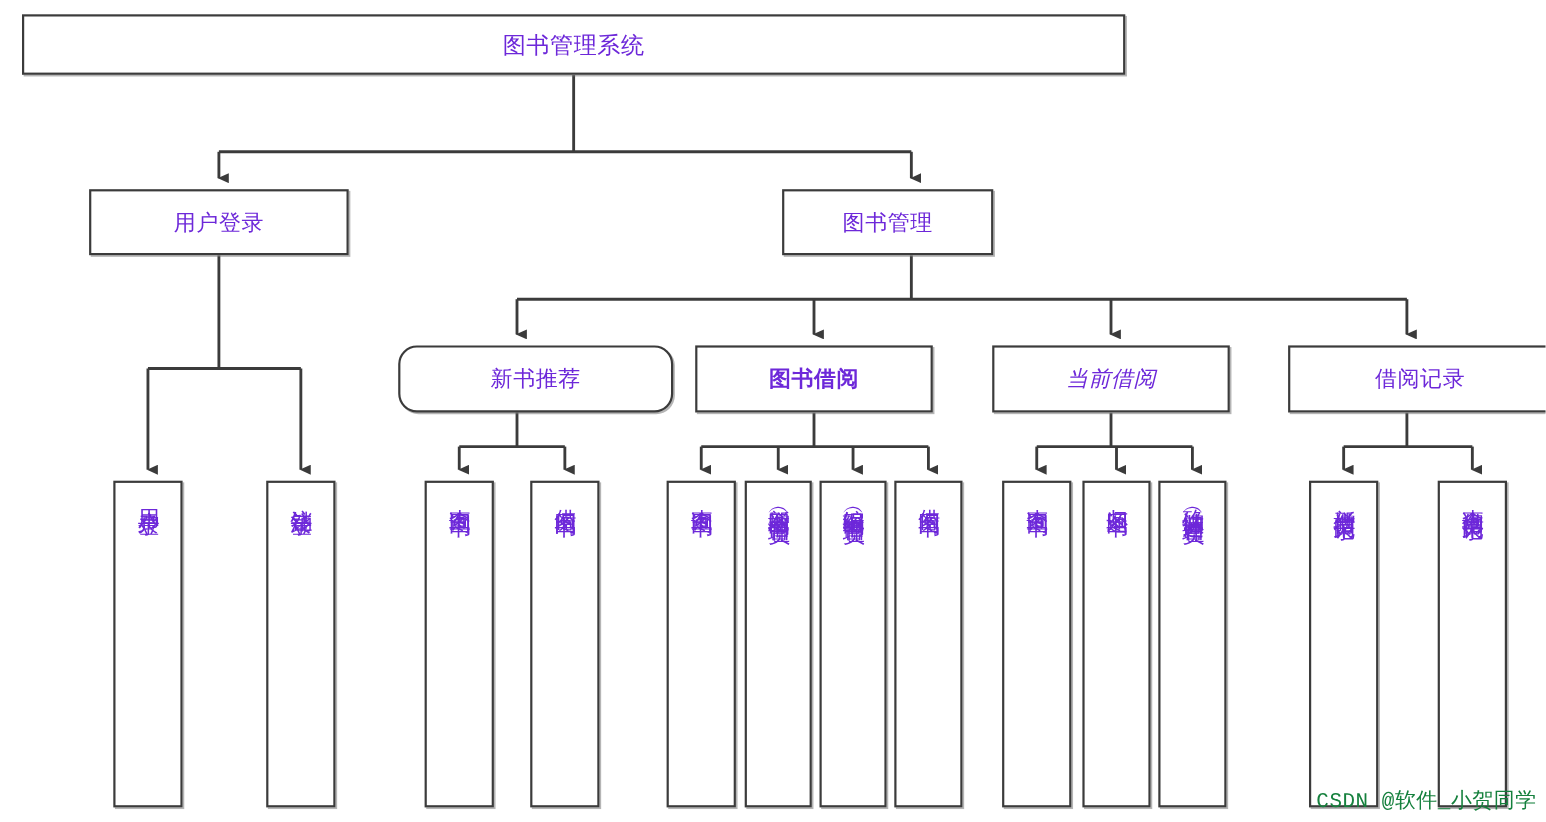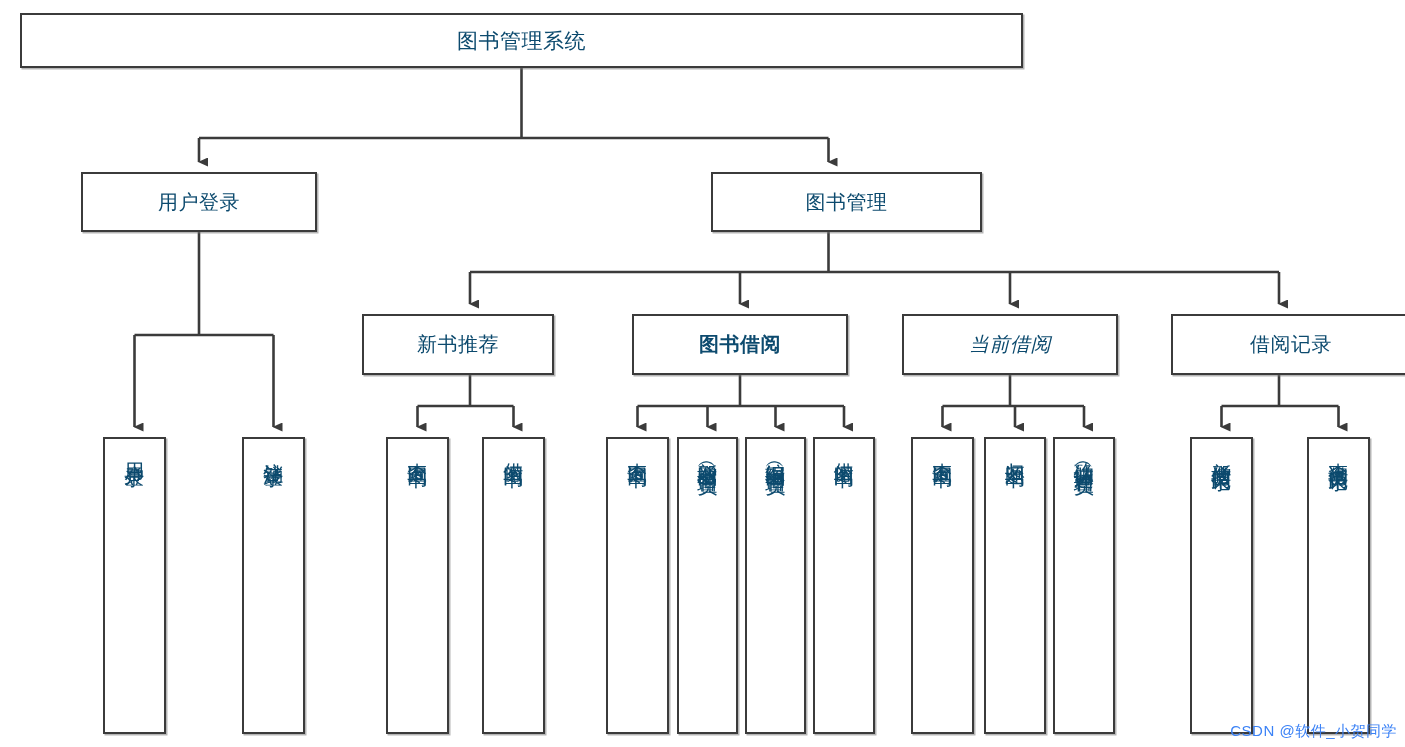--- a/index.html
+++ b/index.html
@@ -24,21 +24,21 @@
     position: absolute;
     box-sizing: border-box;
     border: 2px solid #3b3b3b;
     background: #ffffff;
     box-shadow: 1.5px 1.5px 0 0 rgba(120,120,120,0.55);
     display: flex;
     align-items: center;
     justify-content: center;
   }
   .node-label {
-    color: #0c4a6e;
+    color: #6d28d9;
     letter-spacing: 0.5px;
     white-space: nowrap;
     text-align: center;
   }
   .level-root .node-label { font-size: 21px; }
   .level-2 .node-label  { font-size: 20px; }
   .level-3 .node-label  { font-size: 20px; }
   
   .leaf .node-label {
     writing-mode: vertical-rl;
@@ -57,25 +57,26 @@
     position: absolute;
     left: 0; top: 0;
     width: 1405px;
     height: 747px;
     pointer-events: none;
   }
   .watermark {
     position: absolute;
     right: 8px;
     bottom: 6px;
-    font-size: 15px;
-    color: #3b82f6;
+    font-size: 19px;
+    color: #15803d;
     letter-spacing: 0.5px;
     white-space: nowrap;
     user-select: none;
+    font-family: Liberation Mono, monospace;
   }
 </style>
 </head>
 <body>
 
 <div id="diagram-root">
 
   <svg class="connectors" id="connector-layer" viewBox="0 0 1405 747" xmlns="http://www.w3.org/2000/svg">
     <defs>
       <marker id="arrowhead" markerWidth="9" markerHeight="10" refX="4.5" refY="9" orient="auto" markerUnits="userSpaceOnUse">
@@ -119,25 +120,25 @@
       </g>
   </svg>
 
   <div class="node-box level-root" id="box-root" style="left: 20px; top: 13px; width: 1003px; height: 55px;">
     <span class="node-label">图书管理系统</span>
   </div>
 
   <div class="node-box level-2" id="box-l2-0" style="left: 81px; top: 172px; width: 236px; height: 60px;">
     <span class="node-label">用户登录</span>
   </div>
-  <div class="node-box level-2" id="box-l2-1" style="left: 711px; top: 172px; width: 271px; height: 60px; align-items: center;">
+  <div class="node-box level-2" id="box-l2-1" style="left: 711px; top: 172px; width: 192px; height: 60px; align-items: center;">
     <span class="node-label">图书管理</span>
   </div>
 
-  <div class="node-box level-3" id="box-l3-0" style="left: 362px; top: 314px; width: 192px; height: 61px;">
+  <div class="node-box level-3" id="box-l3-0" style="left: 362px; top: 314px; width: 250px; height: 61px; border-radius: 17px;">
     <span class="node-label">新书推荐</span>
   </div>
   <div class="node-box level-3" id="box-l3-1" style="left: 632px; top: 314px; width: 216px; height: 61px; font-weight: bold;">
     <span class="node-label">图书借阅</span>
   </div>
   <div class="node-box level-3" id="box-l3-2" style="left: 902px; top: 314px; width: 216px; height: 61px; font-style: italic;">
     <span class="node-label">当前借阅</span>
   </div>
   <div class="node-box level-3" id="box-l3-3" style="left: 1171px; top: 314px; width: 240px; height: 61px;">
     <span class="node-label">借阅记录</span>

